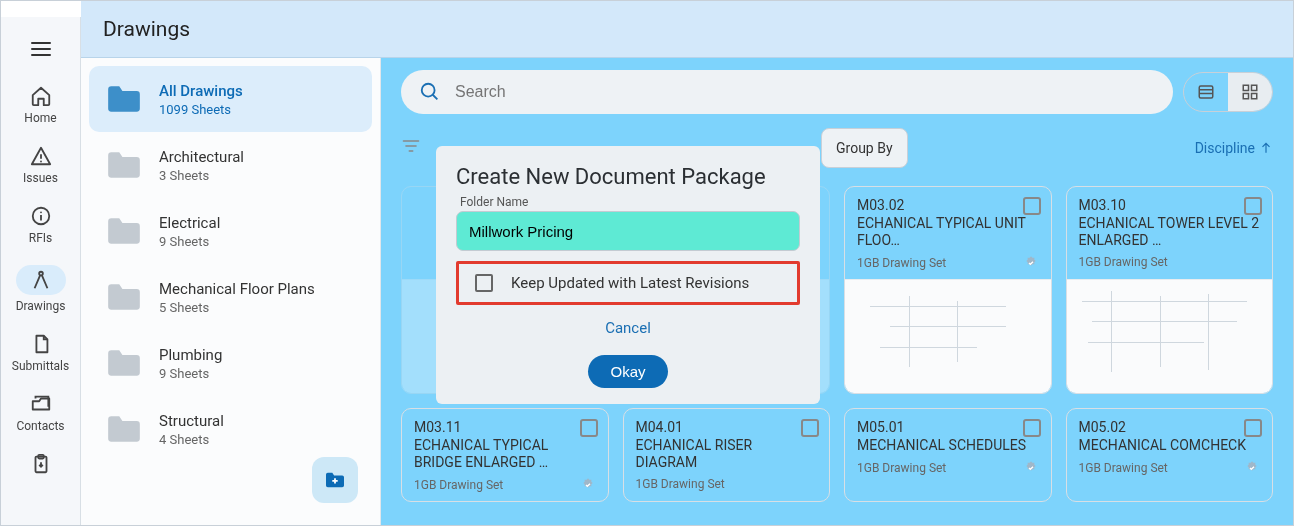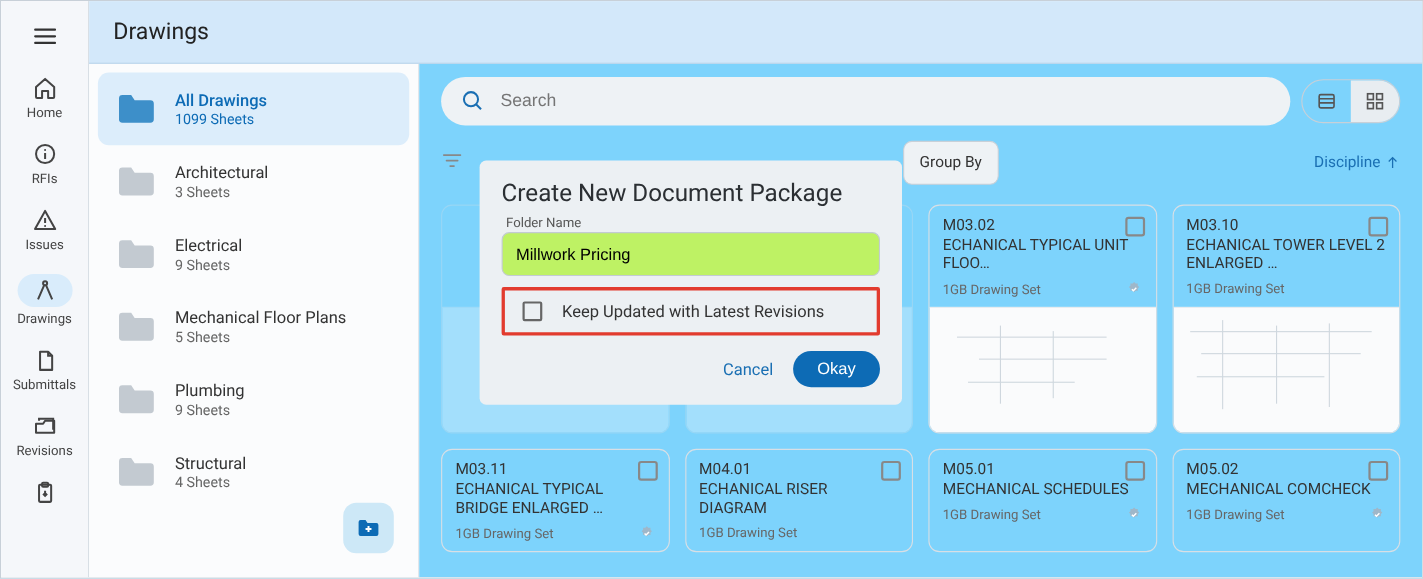--- a/index.html
+++ b/index.html
@@ -1,21 +1,21 @@
 <!DOCTYPE html>
 <html><head>
 <meta charset="utf-8">
 <style>
   * { box-sizing: border-box; margin: 0; padding: 0; }
   body { font-family: -apple-system, BlinkMacSystemFont, "Segoe UI", Roboto, Arial, sans-serif; background: #fff; width: 1294px; height: 526px; overflow: hidden; border: 1px solid #c8d0d8; position: relative; }
   
   .app { display: flex; height: 100%; }
   
   
-  .rail { width: 80px; background: #f5f7fa; border-right: 1px solid #d8dfe5; display: flex; flex-direction: column; align-items: center; padding-top: 10px; gap: 8px; }
+  .rail { width: 80px; background: #f5f7fa; border-right: 1px solid #d8dfe5; display: flex; flex-direction: column; align-items: center; padding-top: 10px; gap: 8px; margin-top: 16px; }
   .rail .hamburger { width: 44px; height: 44px; display: flex; align-items: center; justify-content: center; cursor: pointer; color: #333; }
   .rail-item { display: flex; flex-direction: column; align-items: center; justify-content: center; width: 70px; padding: 6px 0; cursor: pointer; color: #444; font-size: 12px; gap: 4px; border-radius: 8px; }
   .rail-item.active { }
   .rail-item.active .rail-icon-wrap { background: #d9ecfb; border-radius: 20px; padding: 4px 14px; }
   .rail-icon-wrap { display: flex; align-items: center; justify-content: center; }
   .rail-item svg { width: 22px; height: 22px; }
   
   
   .main { flex: 1; display: flex; flex-direction: column; }
   .header { height: 57px; background: #d3e8fa; display: flex; align-items: center; padding: 0 22px; font-size: 21px; color: #222; border-bottom: 1px solid #b8d4ea; }
@@ -57,25 +57,25 @@
   .card-check { position: absolute; top: 10px; right: 10px; width: 18px; height: 18px; border: 2px solid #888; border-radius: 3px; cursor: pointer; }
   .card-num { font-size: 14px; color: #333; }
   .card-title { font-size: 14px; color: #333; line-height: 1.2; max-height: 34px; overflow: hidden; margin-top: 2px; }
   .card-set { font-size: 12px; color: #666; margin-top: 6px; display:flex; align-items:center; gap:6px; }
   .card-preview { height: 114px; background: #fafbfc; border-top: 1px solid #e8ecef; position: relative; overflow:hidden; }
 
   
   .modal { position: absolute; left: 435px; top: 145px; width: 384px; background: #ecf0f3; border-radius: 6px; padding: 18px 20px 16px 20px; box-shadow: 0 0 0 rgba(0,0,0,0); }
   .modal-title { font-size: 22px; color: #2b2f33; margin-bottom: 6px; }
   .modal-label { font-size: 12px; color: #555; margin-left: 4px; }
-  .modal-input { width: 100%; height: 40px; border: 1px solid #c3cbd2; border-radius: 7px; padding: 0 12px; font-size: 15px; margin-top: 2px; background:#bef264; }
+  .modal-input { width: 100%; height: 40px; border: 1px solid #c3cbd2; border-radius: 7px; padding: 0 12px; font-size: 15px; margin-top: 2px; background:#5eead4; }
   .modal-check-row { display:flex; align-items:center; gap: 18px; padding: 10px 16px; margin-top: 10px; border: 3px solid #e23b2e; border-radius: 2px; }
   .modal-check { width: 18px; height: 18px; border: 2px solid #666; border-radius: 2px; cursor:pointer; }
   .modal-check-label { font-size: 15px; color: #333; }
-  .modal-actions { display:flex; justify-content:flex-end; gap: 18px; margin-top: 14px; align-items:center; }
+  .modal-actions { display:flex; justify-content:flex-end; gap: 18px; margin-top: 14px; align-items:center;flex-direction:column; }
   .modal-cancel { color: #1a6fb3; font-size: 15px; cursor:pointer; }
   .modal-ok { background: #0d6bb5; color: #fff; border: none; border-radius: 20px; padding: 8px 22px; font-size: 15px; cursor:pointer; }
 
   
   .fake-draw { position:absolute; inset:6px; }
   .fake-draw div { position:absolute; background:#cfd7de; }
 </style>
 </head>
 <body>
 
@@ -90,37 +90,37 @@
       <span class="rail-icon-wrap">
           <svg viewBox="0 0 24 24">
             <path d="M3 11l9-8 9 8v10a1 1 0 01-1 1h-5v-7h-6v7H4a1 1 0 01-1-1z" fill="none" stroke="currentColor" stroke-width="2" stroke-linejoin="round"></path>
           </svg>
         </span>
       <span>Home</span>
     </div>
     <div class="rail-item">
       <span class="rail-icon-wrap">
           <svg viewBox="0 0 24 24">
+            <path d="M12 3l10 18H2z" fill="none" stroke="currentColor" stroke-width="2" stroke-linejoin="round"></path>
+            <path d="M12 10v5" stroke="currentColor" stroke-width="2"></path>
+            <circle cx="12" cy="18" r="1" fill="currentColor"></circle>
+          </svg>
+        </span>
+      <span>Issues</span>
+    </div>
+    <div class="rail-item">
+      <span class="rail-icon-wrap">
+          <svg viewBox="0 0 24 24">
             <circle cx="12" cy="12" r="9" fill="none" stroke="currentColor" stroke-width="2"></circle>
             <circle cx="12" cy="8" r="1" fill="currentColor"></circle>
             <path d="M12 11v6" stroke="currentColor" stroke-width="2"></path>
           </svg>
         </span>
       <span>RFIs</span>
     </div>
-    <div class="rail-item">
-      <span class="rail-icon-wrap">
-          <svg viewBox="0 0 24 24">
-            <path d="M12 3l10 18H2z" fill="none" stroke="currentColor" stroke-width="2" stroke-linejoin="round"></path>
-            <path d="M12 10v5" stroke="currentColor" stroke-width="2"></path>
-            <circle cx="12" cy="18" r="1" fill="currentColor"></circle>
-          </svg>
-        </span>
-      <span>Issues</span>
-    </div>
     <div class="rail-item active">
       <span class="rail-icon-wrap">
           <svg viewBox="0 0 24 24">
             <circle cx="12" cy="5" r="2" fill="none" stroke="currentColor" stroke-width="2"></circle>
             <path d="M11 7l-6 14M13 7l6 14" stroke="currentColor" stroke-width="2"></path>
           </svg>
         </span>
       <span>Drawings</span>
     </div>
     <div class="rail-item">
@@ -132,21 +132,21 @@
         </span>
       <span>Submittals</span>
     </div>
     <div class="rail-item">
       <span class="rail-icon-wrap">
           <svg viewBox="0 0 24 24">
             <path d="M3 9h7l2-3h9v12H3z" fill="none" stroke="currentColor" stroke-width="2" stroke-linejoin="round"></path>
             <path d="M6 6V4h14v11" fill="none" stroke="currentColor" stroke-width="2"></path>
           </svg>
         </span>
-      <span>Revisions</span>
+      <span>Contacts</span>
     </div>
     <div class="rail-item">
       <span class="rail-icon-wrap">
           <svg viewBox="0 0 24 24">
             <rect x="6" y="4" width="12" height="17" rx="1" fill="none" stroke="currentColor" stroke-width="2"></rect>
             <rect x="9" y="2" width="6" height="4" rx="1" fill="none" stroke="currentColor" stroke-width="2"></rect>
             <path d="M12 10v5m-2-2l2 2 2-2" fill="none" stroke="currentColor" stroke-width="2"></path>
           </svg>
         </span>
     </div>

